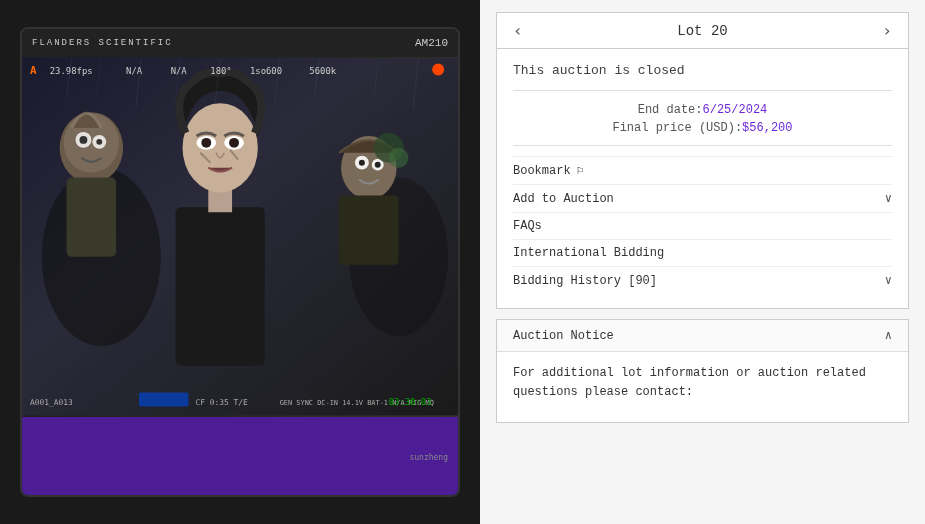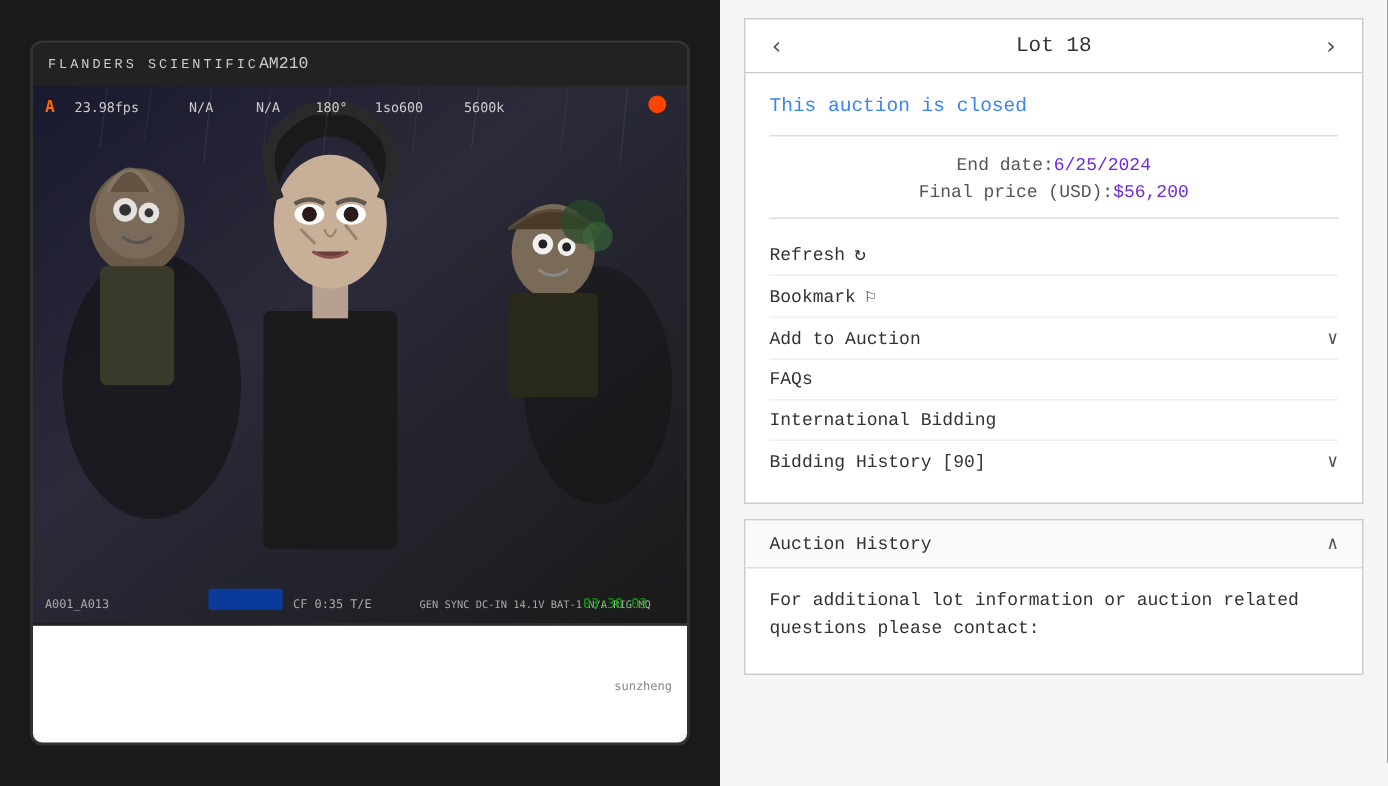--- a/index.html
+++ b/index.html
@@ -33,20 +33,21 @@
       overflow: hidden;
       position: relative;
     }
 
     .monitor-top-bar {
       background: #222;
       height: 28px;
       display: flex;
       align-items: center;
       padding: 0 10px;
+      justify-content: space-between;
     }
 
     .monitor-brand {
       color: #ccc;
       font-size: 9px;
       letter-spacing: 2px;
     }
 
     .monitor-model {
       color: #ccc;
@@ -63,21 +64,21 @@
 
     
     .scene-bg {
       width: 100%;
       height: 100%;
       background: linear-gradient(160deg, #1a1a2e 0%, #2d2d2d 30%, #1a1a1a 60%, #333 100%);
       position: absolute;
     }
 
     .monitor-bottom-bar {
-      background: #ffffff;
+      background: #4c1d95;
       height: 80px;
       padding: 6px 10px;
       display: flex;
       align-items: center;
       gap: 10px;
     }
 
     .brand-text {
       color: #888;
       font-size: 8px;
@@ -121,21 +122,21 @@
     .info-section {
       background: #fff;
       border: 1px solid #ccc;
       border-top: none;
       padding: 14px 16px;
     }
 
     .auction-status {
       font-family: 'Courier New', monospace;
       font-size: 13px;
-      color: #3b82f6;
+      color: #404040;
       padding-bottom: 12px;
       border-bottom: 1px solid #ddd;
       margin-bottom: 12px;
     }
 
     .info-row {
       display: flex;
       justify-content: center;
       margin-bottom: 4px;
     }
@@ -353,44 +354,38 @@
     <div class="monitor-bottom-bar">
       <span class="brand-text">sunzheng</span>
     </div>
   </div>
 </div>
 
 <div class="right-panel">
 
   <div class="lot-nav">
     <button class="nav-arrow">‹</button>
-    <span class="lot-title">Lot 18</span>
+    <span class="lot-title">Lot 20</span>
     <button class="nav-arrow">›</button>
   </div>
 
   <div class="info-section">
     <div class="auction-status">This auction is closed</div>
 
     <div class="info-row">
       <span class="info-label">End date:</span>
       <span class="info-value">6/25/2024</span>
     </div>
     <div class="info-row">
       <span class="info-label">Final price (USD):</span>
       <span class="info-value">$56,200</span>
     </div>
 
     <div class="divider"></div>
 
-    <div class="action-row">
-      <span class="action-label">
-        <span>Refresh</span>
-        <span style="font-size:13px;">↻</span>
-      </span>
-    </div>
     <div class="action-divider"></div>
 
     <div class="action-row">
       <span class="action-label">
         <span>Bookmark</span>
         <span style="font-size:12px;">⚐</span>
       </span>
     </div>
     <div class="action-divider"></div>
 
@@ -411,21 +406,21 @@
     <div class="action-divider"></div>
 
     <div class="action-row">
       <span class="action-label">Bidding History [90]</span>
       <span class="chevron-down">∨</span>
     </div>
   </div>
 
   <div class="notice-section">
     <div class="notice-header">
-      <span class="notice-title">Auction History</span>
+      <span class="notice-title">Auction Notice</span>
       <span class="chevron-up">∧</span>
     </div>
     <div class="notice-body">
       <div class="notice-text">
         <p>For additional lot information or auction related questions please contact:</p>
       </div>
     </div>
   </div>
 
 </div>

